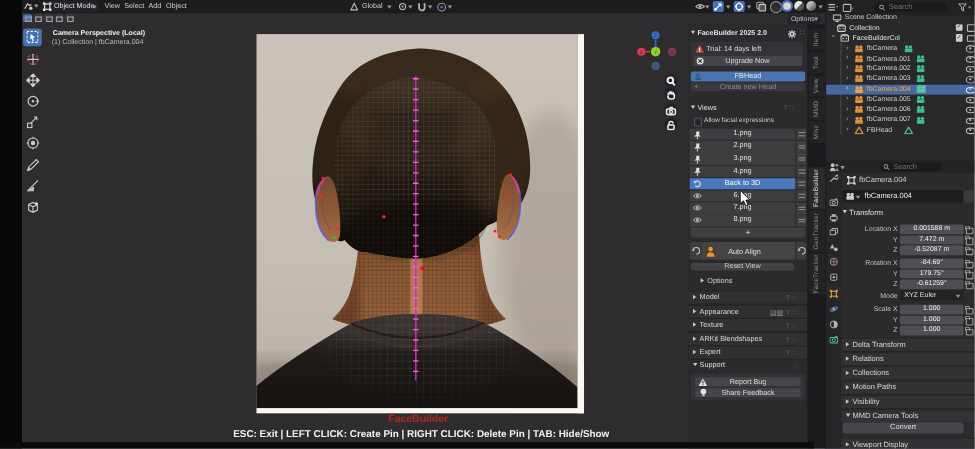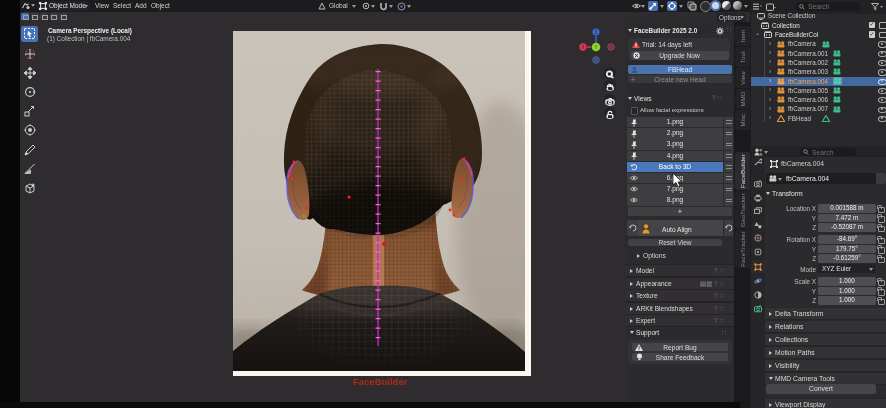--- a/index.html
+++ b/index.html
@@ -343,20 +343,21 @@
         <rect x="2" y="4" width="8" height="5.2" rx="1" fill="none" stroke="#efefef" stroke-width="1.4"></rect>
         <path d="M4.6 4 L5.4 2.6 L7 2.6 L7.8 4" fill="none" stroke="#efefef" stroke-width="1.2"></path>
         <circle cx="6" cy="6.6" r="1.4" fill="none" stroke="#efefef" stroke-width="1.2"></circle>
       </svg></div>
   <div class="navbtn" style="left:604px;top:106.5px;"><svg width="12" height="12" viewBox="0 0 12 12">
         <rect x="3.2" y="5.6" width="5.6" height="4.2" rx="0.8" fill="none" stroke="#efefef" stroke-width="1.4"></rect>
         <path d="M4.2 5.6 L4.2 4.2 Q4.2 2.4 6 2.4 Q7.8 2.4 7.8 4.2" fill="none" stroke="#efefef" stroke-width="1.3"></path>
       </svg></div>
 
   <div class="tx" style="left:353px;top:375.5px;font-size:9.5px;font-weight:bold;color:#ad2a1b;">FaceBuilder</div>
+  <div class="tx" style="left:212px;top:389px;font-size:9px;font-weight:bold;color:#f4f4f4;">ESC: Exit | LEFT CLICK: Create Pin | RIGHT CLICK: Delete Pin | TAB: Hide/Show</div>
 
   <div id="npanel">
     <div class="tx" style="left:2px;top:4.8px;font-size:6.4px;"><span class="arrD"></span><b style="color:#e6e6e6;">FaceBuilder 2025 2.0</b></div>
     <svg class="a" style="left:90px;top:5px" width="8" height="8" viewBox="0 0 8 8">
         <circle cx="4" cy="4" r="2.5" fill="#c9c9c9"></circle>
         <circle cx="4" cy="4" r="0.9" fill="#2b2a2d"></circle>
         <path d="M4 0.2V1.6M4 6.4V7.8M0.2 4H1.6M6.4 4H7.8M1.3 1.3L2.3 2.3M5.7 5.7L6.7 6.7M6.7 1.3L5.7 2.3M2.3 5.7L1.3 6.7" stroke="#c9c9c9" stroke-width="1.1"></path>
       </svg>
     <div class="tx" style="left:101px;top:4px;color:#777;font-size:7px;letter-spacing:1px;">∷</div>
     <div class="a" style="left:2px;top:16px;width:102px;height:21.5px;background:#343236;border-radius:3px;"></div>

